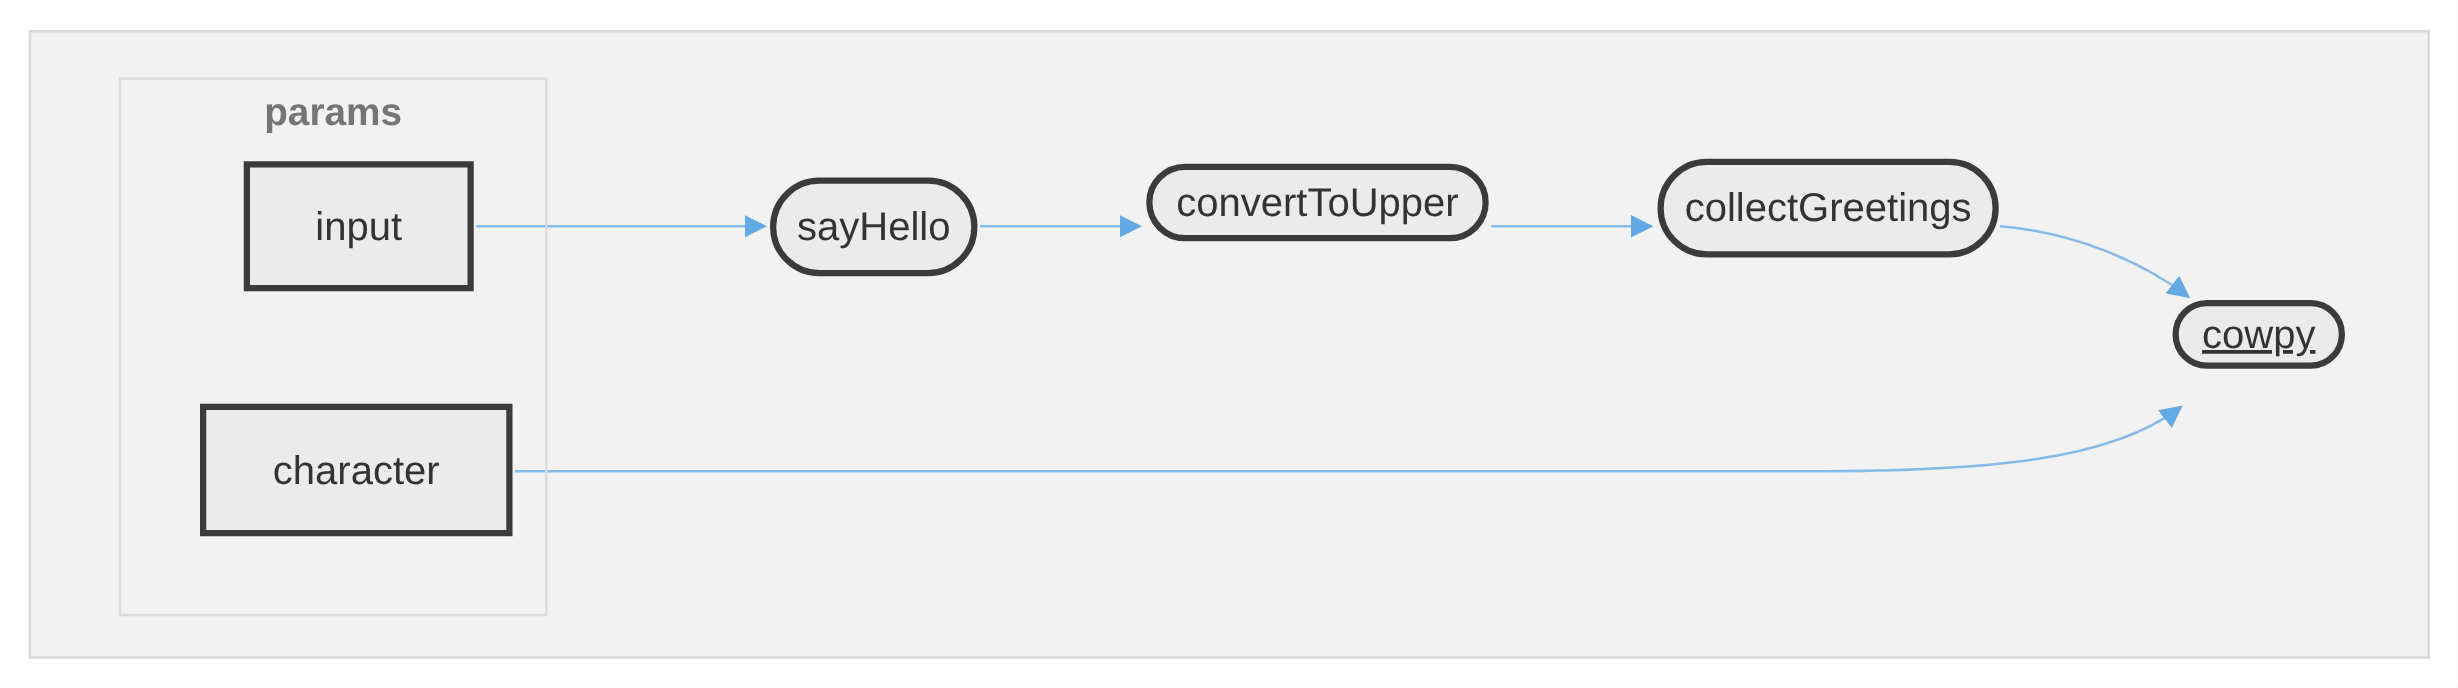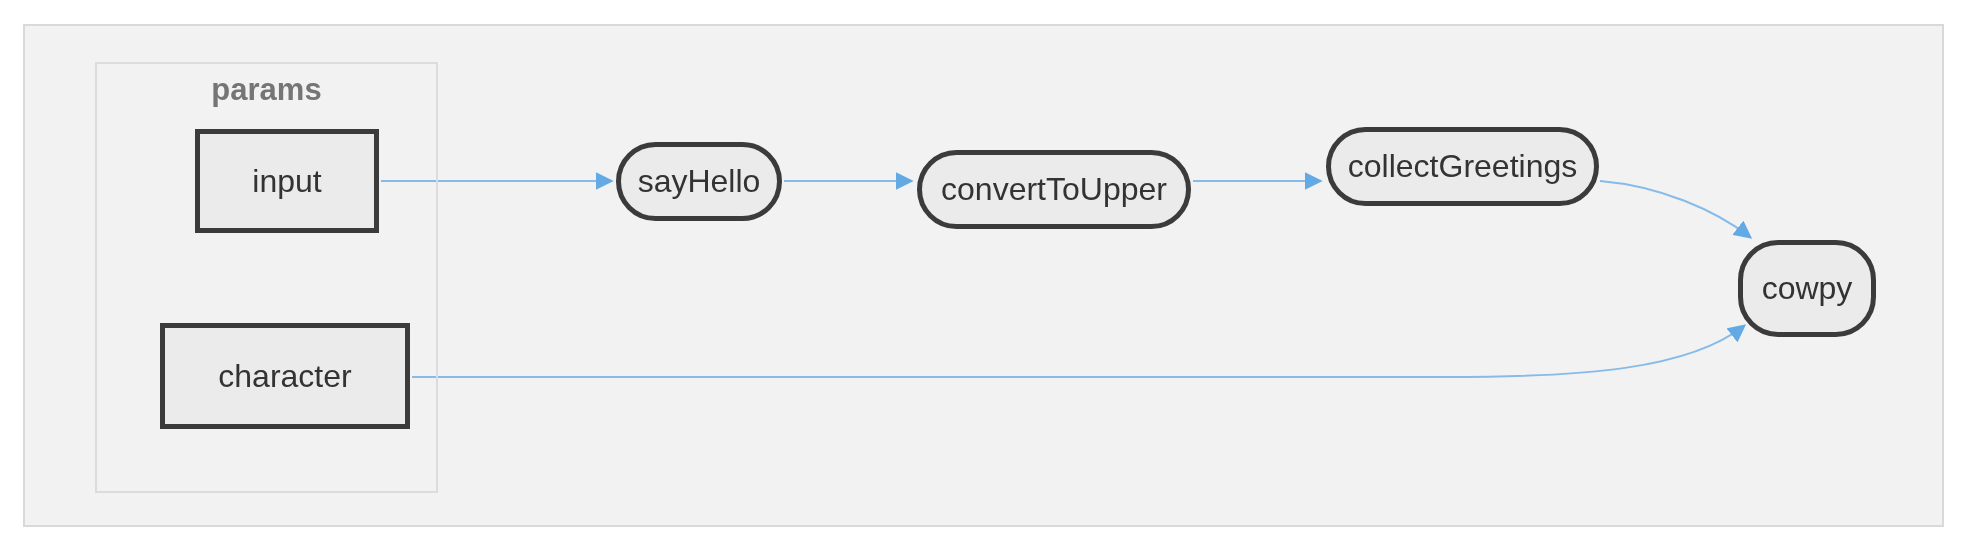--- a/index.html
+++ b/index.html
@@ -45,23 +45,23 @@
     border: 5px solid var(--node-border, #3b3b3b);
     color: var(--node-text, #333333);
     font-size: 32px;
     white-space: nowrap;
   }
   .node.stadium { border-radius: 40px; text-align: center; }
 
   .node-input            { left: 195px; top: 129px; width: 184px; height: 104px; }
   .node-character        { left: 160px; top: 323px; width: 250px; height: 106px; text-align: right; }
   .node-sayHello         { left: 616px; top: 142px; width: 166px; height: 79px; }
-  .node-convertToUpper   { left: 917px; top: 150px; width: 274px; height: 79px; }
+  .node-convertToUpper   { left: 917px; top: 131px; width: 274px; height: 62px; }
   .node-collectGreetings { left: 1326px; top: 127px; width: 273px; height: 79px; }
-  .node-cowpy            { left: 1738px; top: 240px; width: 138px; height: 97px; }
+  .node-cowpy            { left: 1738px; top: 240px; width: 138px; height: 55px; text-decoration: underline; }
 </style>
 </head>
 <body>
 
 <div class="stage">
   <div class="frame"></div>
 
   <svg class="edges" viewBox="0 0 1966 550" xmlns="http://www.w3.org/2000/svg">
     <defs>
       <marker id="arrowhead" viewBox="0 0 10 10" refX="8.5" refY="5" markerWidth="9" markerHeight="9" orient="auto">

